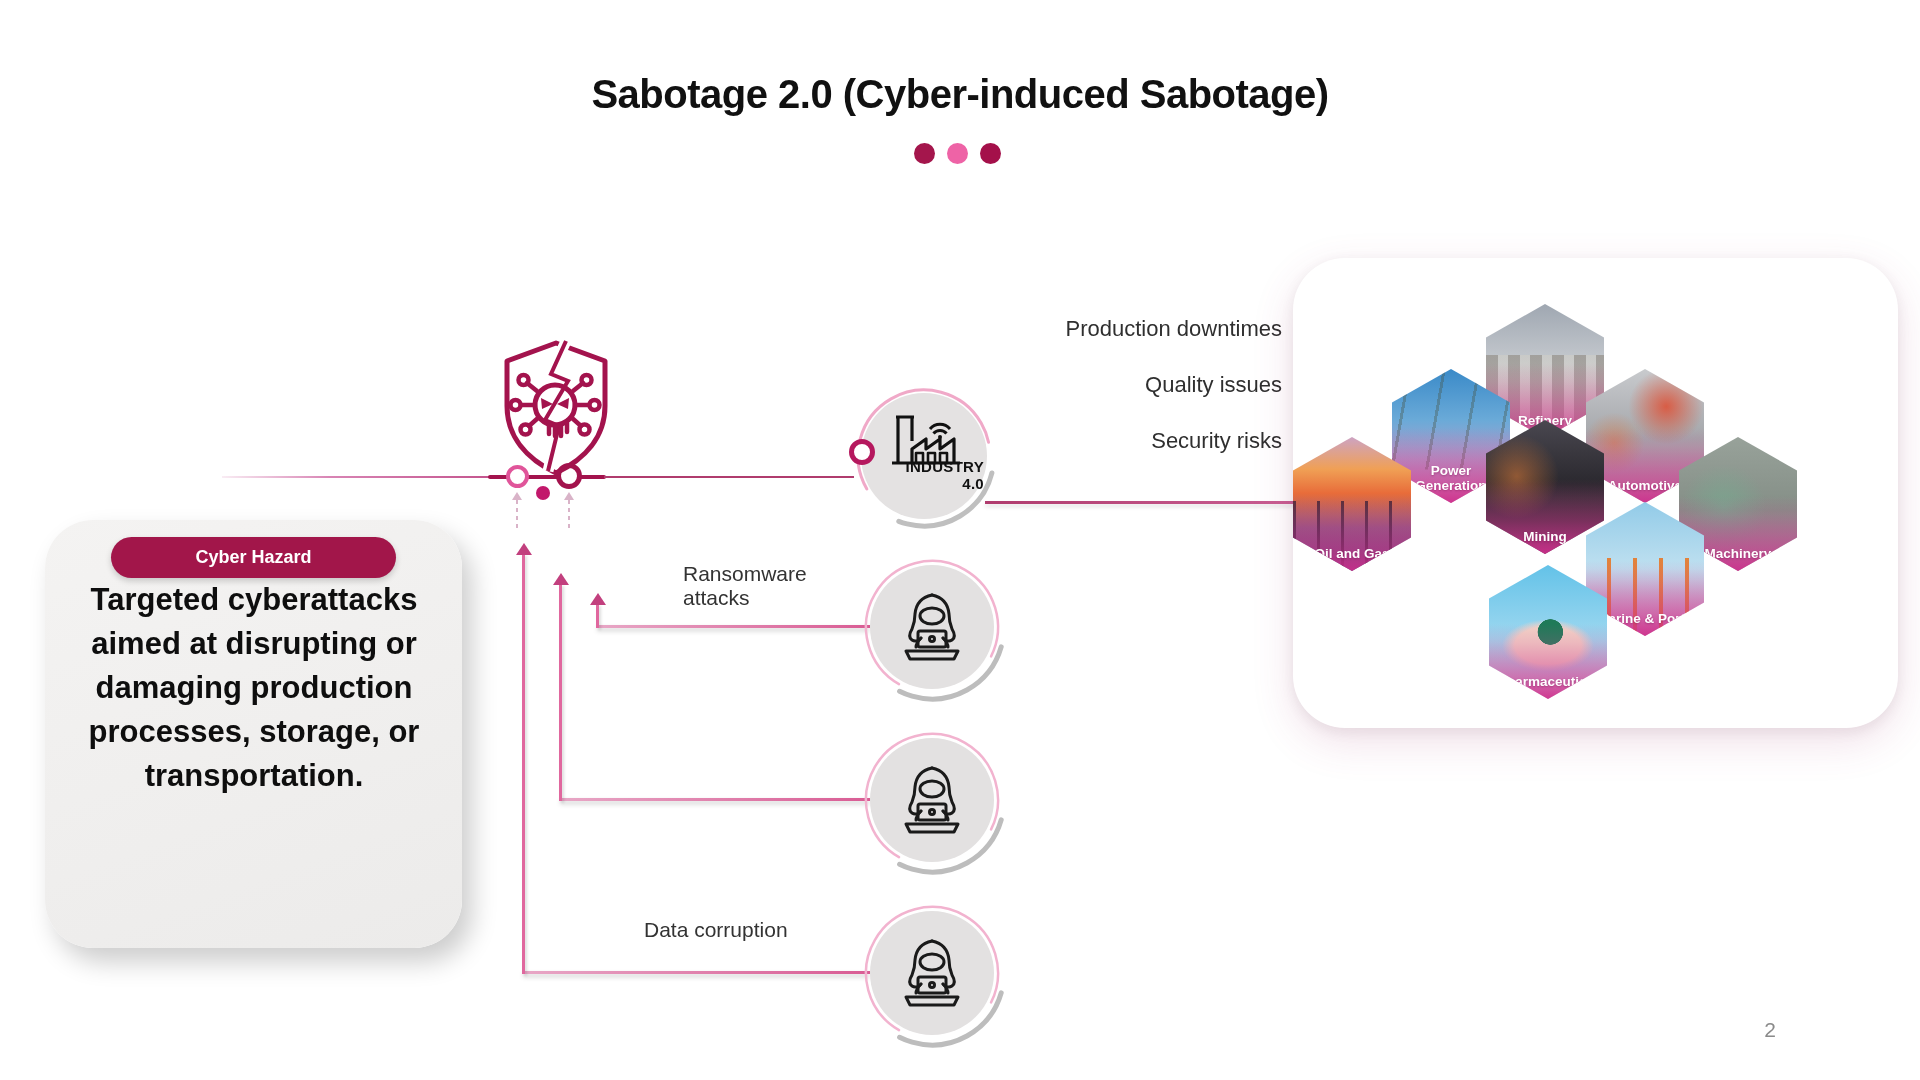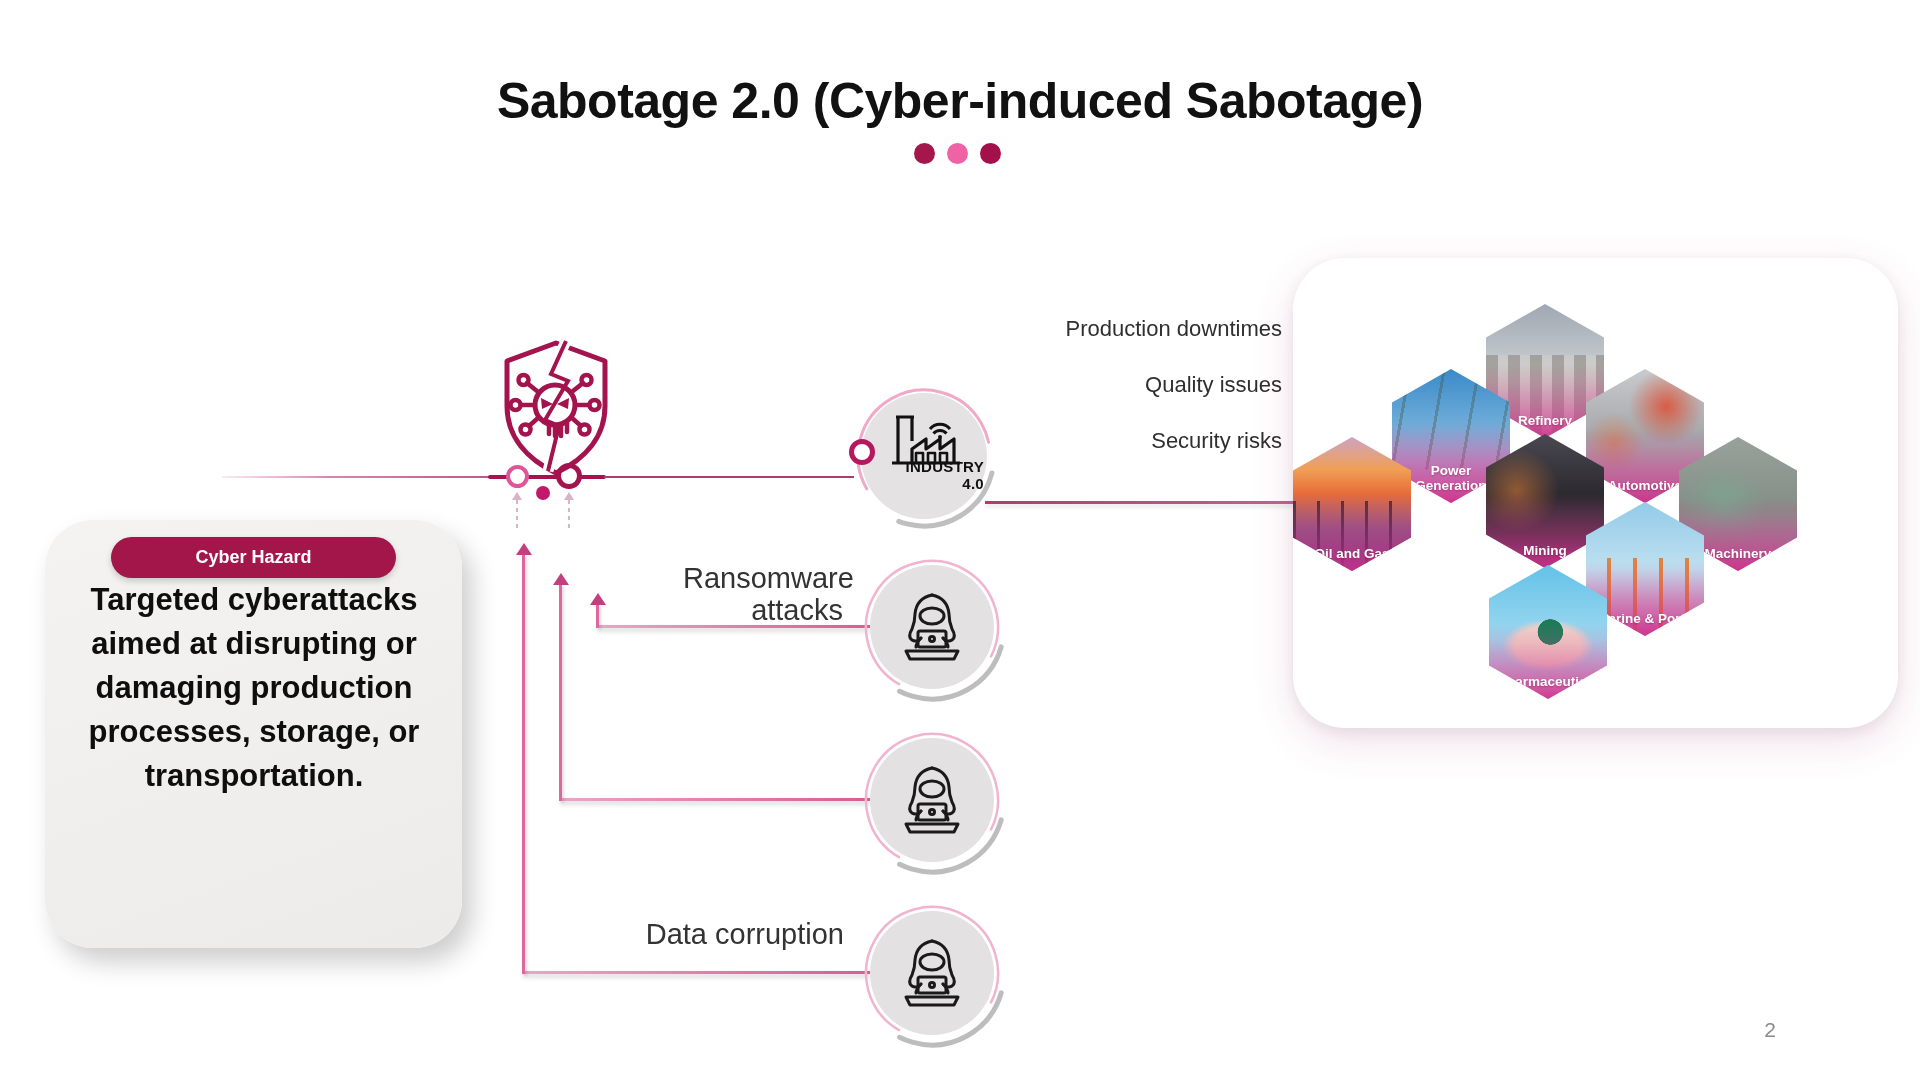--- a/index.html
+++ b/index.html
@@ -1,21 +1,21 @@
 <!DOCTYPE html>
 <html><head>
 <meta charset="utf-8">
 <style>
   html,body{margin:0;padding:0;background:#fff;}
   .stage{position:relative;width:1920px;height:1080px;background:#ffffff;overflow:hidden;
          font-family:"Liberation Sans", sans-serif;}
 
   
   .title{position:absolute;left:0;top:72px;width:1920px;text-align:center;
-         font-size:50px;font-weight:700;color:#111;letter-spacing:-0.5px;}
+         font-size:40px;font-weight:700;color:#111;letter-spacing:-0.5px;}
   .title-dots{position:absolute;left:914px;top:143px;display:flex;gap:12px;}
   .dot{width:21px;height:21px;border-radius:50%;}
   .dot1{background:#A4164C;} .dot2{background:#EE63A6;} .dot3{background:#A4104A;}
 
   
   .hazard-card{position:absolute;left:45px;top:520px;width:417px;height:428px;
                background:linear-gradient(160deg,#f4f3f2,#ecebea);border-radius:48px;
                box-shadow:10px 14px 26px rgba(0,0,0,0.20);}
   .hazard-badge{position:absolute;left:66px;top:17px;width:285px;height:41px;
                 background:#A2164A;border-radius:22px;display:flex;align-items:center;justify-content:center;
@@ -65,21 +65,21 @@
   .industry-svg{left:849px;top:381px;width:150px;height:150px;}
   .hacker-svg{width:160px;height:160px;}
   .hk1{left:852px;top:547px;} .hk2{left:852px;top:720px;} .hk3{left:852px;top:893px;}
   .industry-label{position:absolute;left:864px;top:459px;width:120px;text-align:right;z-index:7;
                   font-weight:700;color:#111;font-size:15px;line-height:1.1;letter-spacing:0.3px;}
 
   
   .impacts{position:absolute;left:1020px;top:316px;width:262px;text-align:right;
            font-size:22px;color:#2f2f2f;}
   .impact-item{margin-bottom:30px;}
-  .attack-label{position:absolute;text-align:right;font-size:29px;color:#333;line-height:1.12;}
+  .attack-label{position:absolute;text-align:left;font-size:21px;color:#333;line-height:1.12;}
   .al1{left:683px;top:562px;width:160px;}
   .al2{left:614px;top:733px;width:220px;}
   .al3{left:644px;top:918px;width:200px;}
 
   
   .hex-panel{position:absolute;left:1293px;top:258px;width:605px;height:470px;background:#fff;
              border-radius:52px;box-shadow:0 14px 42px rgba(170,60,120,0.16),0 4px 14px rgba(0,0,0,0.07);}
   .hex{position:absolute;width:118px;height:134px;
        clip-path:polygon(50% 0,100% 25%,100% 75%,50% 100%,0 75%,0 25%);z-index:3;}
   .hex::after{content:"";position:absolute;inset:0;
@@ -94,21 +94,21 @@
   #hex-power{left:99px;top:111px;background:
       repeating-linear-gradient(100deg,transparent 0 16px,rgba(70,80,60,0.35) 16px 19px,transparent 19px 34px) center top/100% 75% no-repeat,
       linear-gradient(180deg,#3a8ac8,#6aaad8 38%,#b0a0cc 68%,#d890b8);}
   #hex-automotive{left:293px;top:111px;background:
       radial-gradient(circle at 68% 28%,rgba(225,70,40,0.8),transparent 30%),
       radial-gradient(circle at 24% 55%,rgba(228,110,50,0.5),transparent 26%),
       linear-gradient(180deg,#c8cacd,#a4a6aa 52%,#c090a8);}
   #hex-oil{left:0px;top:179px;background:
       repeating-linear-gradient(90deg,rgba(45,28,50,0.75) 0 3px,transparent 3px 24px) center bottom/100% 52% no-repeat,
       linear-gradient(180deg,#cda3c3 0%,#f0a055 24%,#e86c3a 42%,#8a5a80 68%,#5a4a78 100%);}
-  #hex-mining{left:193px;top:176px;background:
+  #hex-mining{left:193px;top:162px;background:
       radial-gradient(circle at 26% 42%,rgba(225,125,55,0.55),transparent 36%),
       linear-gradient(180deg,#4a4850,#2a282e 48%,#3a3038 75%,#6a4058);}
   #hex-machinery{left:386px;top:179px;background:
       radial-gradient(circle at 38% 52%,rgba(115,175,145,0.6),transparent 42%),
       linear-gradient(180deg,#98a29a,#848e86 55%,#b08aa0);}
   #hex-food{left:101px;top:241px;background:
       radial-gradient(ellipse 12px 26px at 30% 58%,#e8b43a 92%,transparent),
       radial-gradient(ellipse 12px 26px at 48% 54%,#ecc04a 92%,transparent),
       radial-gradient(ellipse 12px 26px at 66% 58%,#e0a830 92%,transparent),
       linear-gradient(180deg,#eef1f3,#ccd6da 55%,#d8a8c4);}

